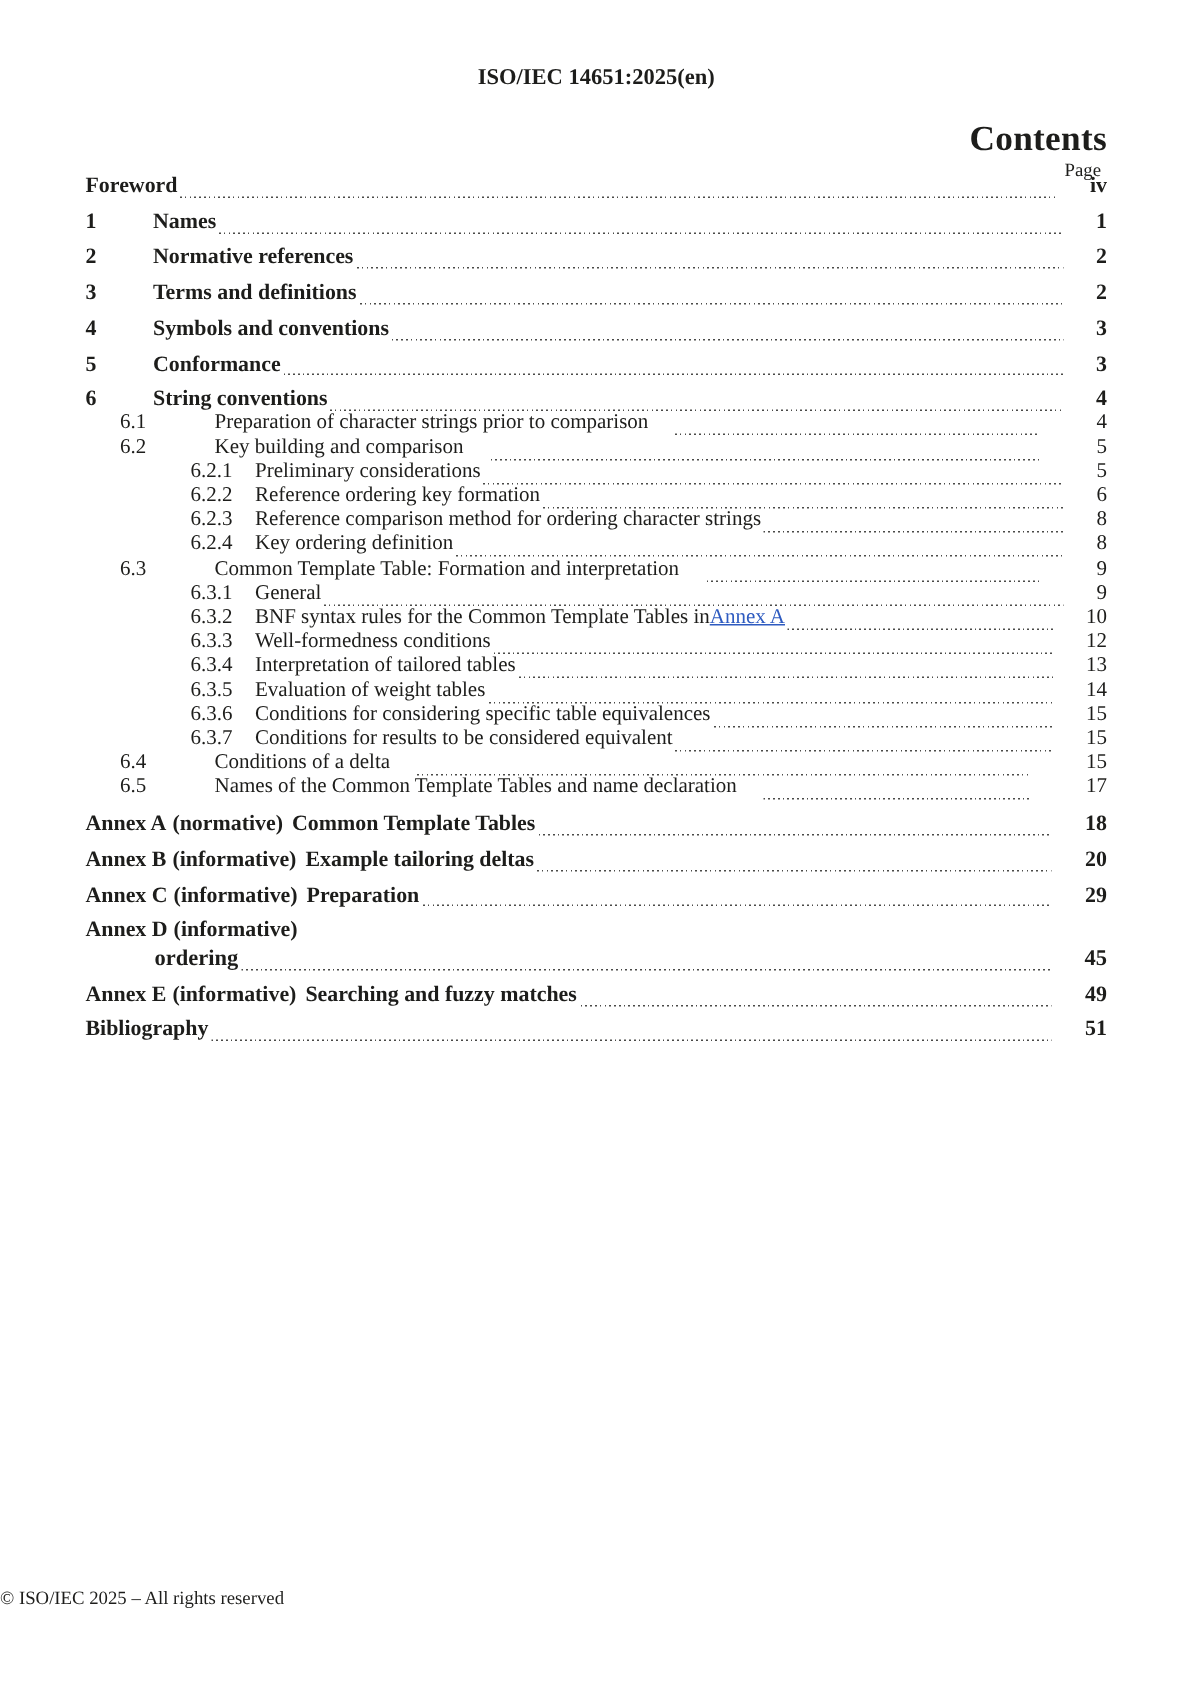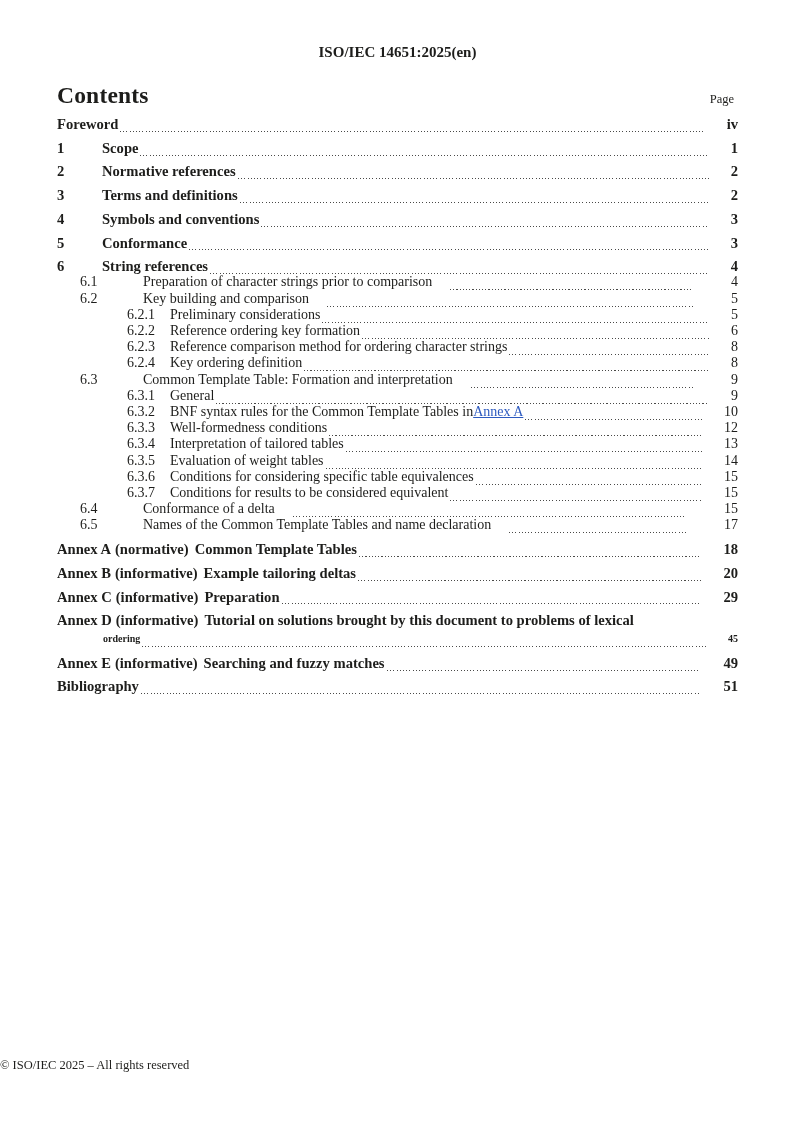--- a/index.html
+++ b/index.html
@@ -26,20 +26,21 @@
     font-weight: bold;
     font-size: 15px;
     line-height: 16px;
   }
   .contents-bar {
     display: flex;
     justify-content: space-between;
     align-items: flex-end;
     margin-top: 20px;
     height: 28px;
+    flex-direction: column;
   }
   .contents-title {
     margin: 0;
     font-size: 23.5px;
     line-height: 26px;
     font-weight: bold;
     letter-spacing: 0.2px;
   }
   .page-label {
     font-size: 12.5px;
@@ -81,21 +82,21 @@
   }
   .pg { flex: none; padding-left: 20px; }
   .annex .kind {
     font-weight: bold;
     margin: 0 6px 0 4px;
     white-space: nowrap;
   }
   .row.cont {
     padding-left: 46px;
     margin-top: 2.5px;
-    font-size: 10px;
+    font-size: 15px;
     font-weight: bold;
     font-family: Liberation Serif, serif;
   }
   a.link {
     color: #2e5bc0;
     text-decoration: underline;
     cursor: pointer;
   }
   .footer {
     position: absolute;
@@ -120,21 +121,21 @@
   </div>
 
   <nav class="toc">
       <div class="row main l0">
         <span class="t">Foreword</span>
         <span class="leader"></span>
         <span class="pg">iv</span>
       </div>
       <div class="row main l1">
         <span class="num">1</span>
-        <span class="t">Scope</span>
+        <span class="t">Names</span>
         <span class="leader"></span>
         <span class="pg">1</span>
       </div>
       <div class="row main l1">
         <span class="num">2</span>
         <span class="t">Normative references</span>
         <span class="leader"></span>
         <span class="pg">2</span>
       </div>
       <div class="row main l1">
@@ -150,21 +151,21 @@
         <span class="pg">3</span>
       </div>
       <div class="row main l1">
         <span class="num">5</span>
         <span class="t">Conformance</span>
         <span class="leader"></span>
         <span class="pg">3</span>
       </div>
       <div class="row main l1">
         <span class="num">6</span>
-        <span class="t">String references</span>
+        <span class="t">String conventions</span>
         <span class="leader"></span>
         <span class="pg">4</span>
       </div>
       <div class="row sub l2">
         <span class="num">6.1</span>
         <span class="t">Preparation of character strings prior to comparison</span>
         <span class="leader"></span>
         <span class="pg">4</span>
       </div>
       <div class="row sub l2">
@@ -241,21 +242,21 @@
         <span class="pg">15</span>
       </div>
       <div class="row sub l3">
         <span class="num">6.3.7</span>
         <span class="t">Conditions for results to be considered equivalent</span>
         <span class="leader"></span>
         <span class="pg">15</span>
       </div>
       <div class="row sub l2">
         <span class="num">6.4</span>
-        <span class="t">Conformance of a delta</span>
+        <span class="t">Conditions of a delta</span>
         <span class="leader"></span>
         <span class="pg">15</span>
       </div>
       <div class="row sub l2">
         <span class="num">6.5</span>
         <span class="t">Names of the Common Template Tables and name declaration</span>
         <span class="leader"></span>
         <span class="pg">17</span>
       </div>
       <div class="row main annex">
@@ -275,21 +276,20 @@
       <div class="row main annex">
         <span class="an t">Annex C</span>
         <span class="kind">(informative)</span>
         <span class="t">Preparation</span>
         <span class="leader"></span>
         <span class="pg">29</span>
       </div>
       <div class="row main annex">
         <span class="an t">Annex D</span>
         <span class="kind">(informative)</span>
-        <span class="t">Tutorial on solutions brought by this document to problems of lexical</span>
       </div>
       <div class="row cont">
         <span class="t">ordering</span>
         <span class="leader"></span>
         <span class="pg">45</span>
       </div>
       <div class="row main annex">
         <span class="an t">Annex E</span>
         <span class="kind">(informative)</span>
         <span class="t">Searching and fuzzy matches</span>

